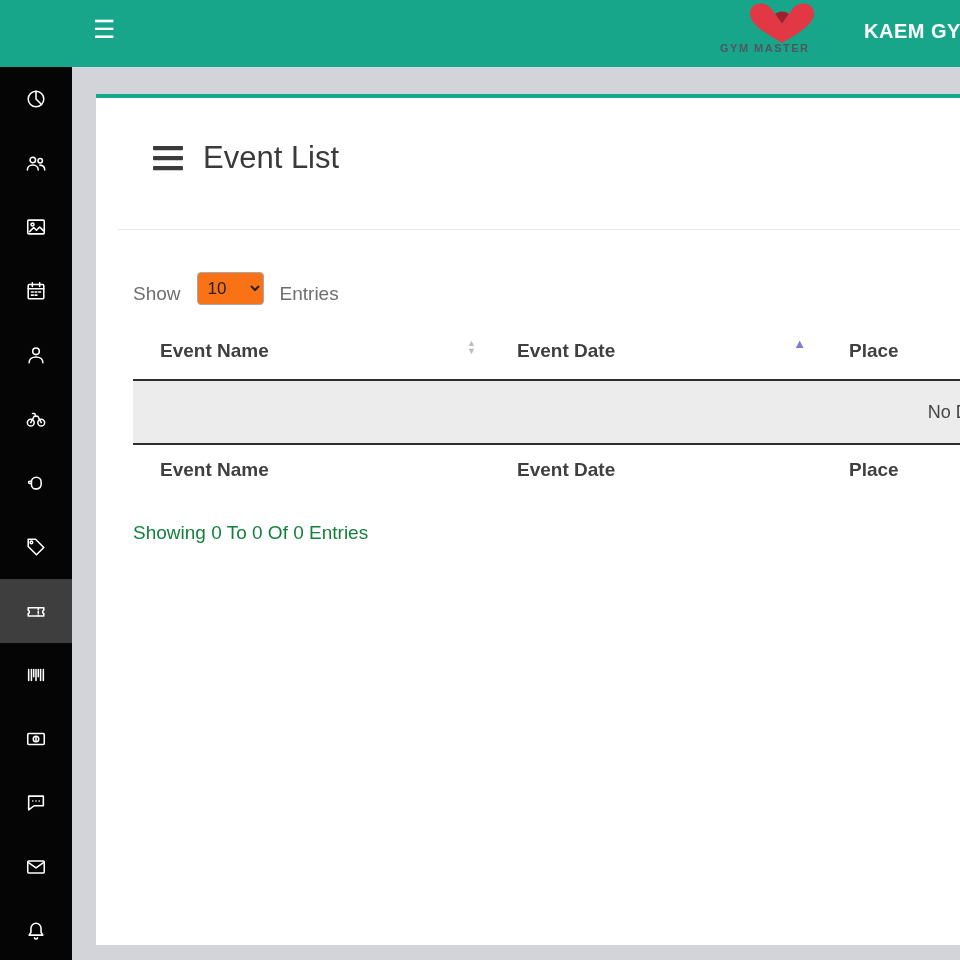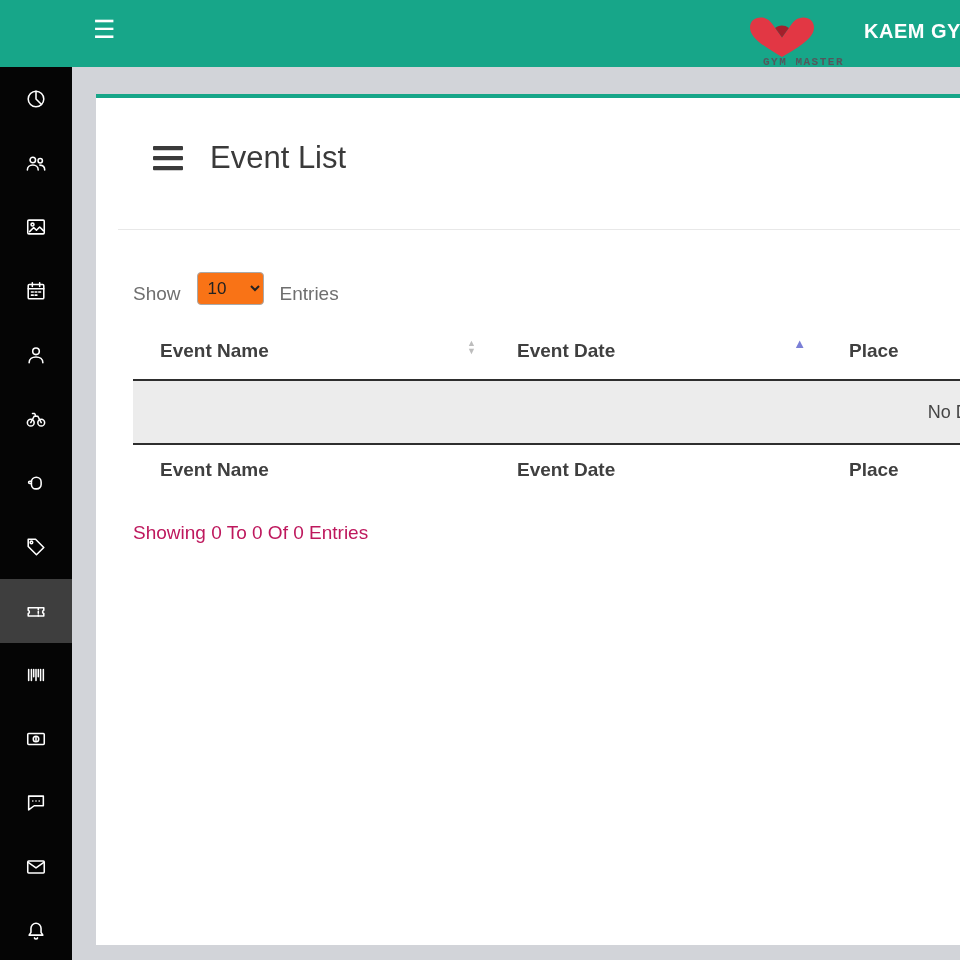--- a/index.html
+++ b/index.html
@@ -13,21 +13,21 @@
   
   .topbar {
     position:absolute; top:0; left:0; width:960px; height:67px;
     background:#17a689; z-index:10;
   }
   .hamburger-btn {
     position:absolute; left:93px; top:17px; color:#ffffff;
     font-size:25px; line-height:1; cursor:pointer;
   }
   .logo {
-    position:absolute; left:720px; top:15px; width:124px; text-align:right;font-family:Liberation Mono, monospace;
+    position:absolute; left:720px; top:1px; width:124px; text-align:left;
   }
   .logo svg { display:block; margin:0 auto; }
   .logo-text {
     font-size:11px; font-weight:bold; color:#55565c; letter-spacing:1.5px;
     margin-top:-3px; white-space:nowrap;
   }
   .brand {
     position:absolute; left:864px; top:20px; color:#ffffff;
     font-weight:bold; font-size:20px; letter-spacing:0.5px; white-space:nowrap;
   }
@@ -45,21 +45,21 @@
   .side-item svg { stroke:#fff; fill:none; stroke-width:1.7;
     stroke-linecap:round; stroke-linejoin:round; }
 
   
   .content-card {
     position:absolute; left:96px; top:94px; width:1000px; height:851px;
     background:#ffffff; border-top:4px solid #17a689;
   }
   .card-header {
     position:absolute; left:57px; top:42px;
-    display:flex; align-items:center; gap:27px;
+    display:flex; align-items:center; gap:20px;
   }
   .page-title { font-size:31px; color:#3a3a3a; font-weight:400; }
   .divider {
     position:absolute; left:22px; right:0; top:131px;
     border-top:1px solid #e8e8e8;
   }
 
   
   .dt-controls {
     position:absolute; left:37px; top:174px;
@@ -92,21 +92,21 @@
     height:64px; background:#ececec; border-bottom:2px solid #2e2e2e;
     display:flex; align-items:center; justify-content:center;
     font-size:18px; color:#454545;
   }
   .dt-foot { display:flex; height:48px; }
   .tf {
     padding:14px 0 0 27px; font-size:19px; font-weight:bold; color:#3f3f3f;
   }
   .dt-summary {
     position:absolute; left:37px; top:424px;
-    font-size:19px; color:#be185d;
+    font-size:19px; color:#15803d;
   }
 </style>
 </head>
 <body>
 
 <div class="topbar">
   <span class="hamburger-btn">
     <span>☰</span>
   </span>
 

